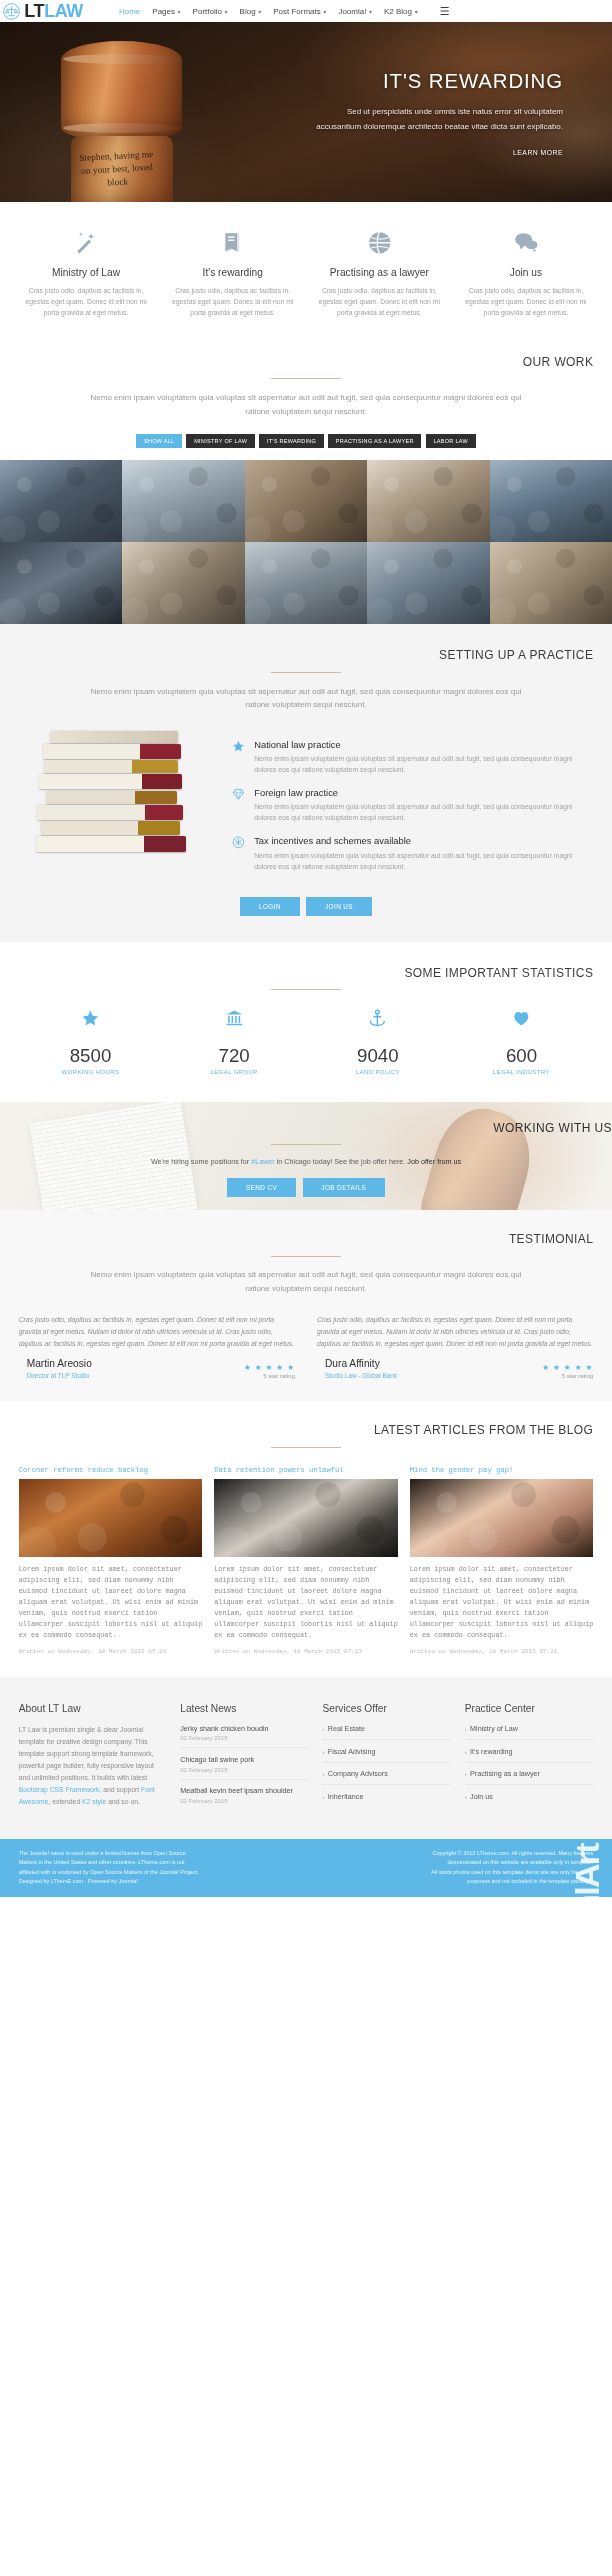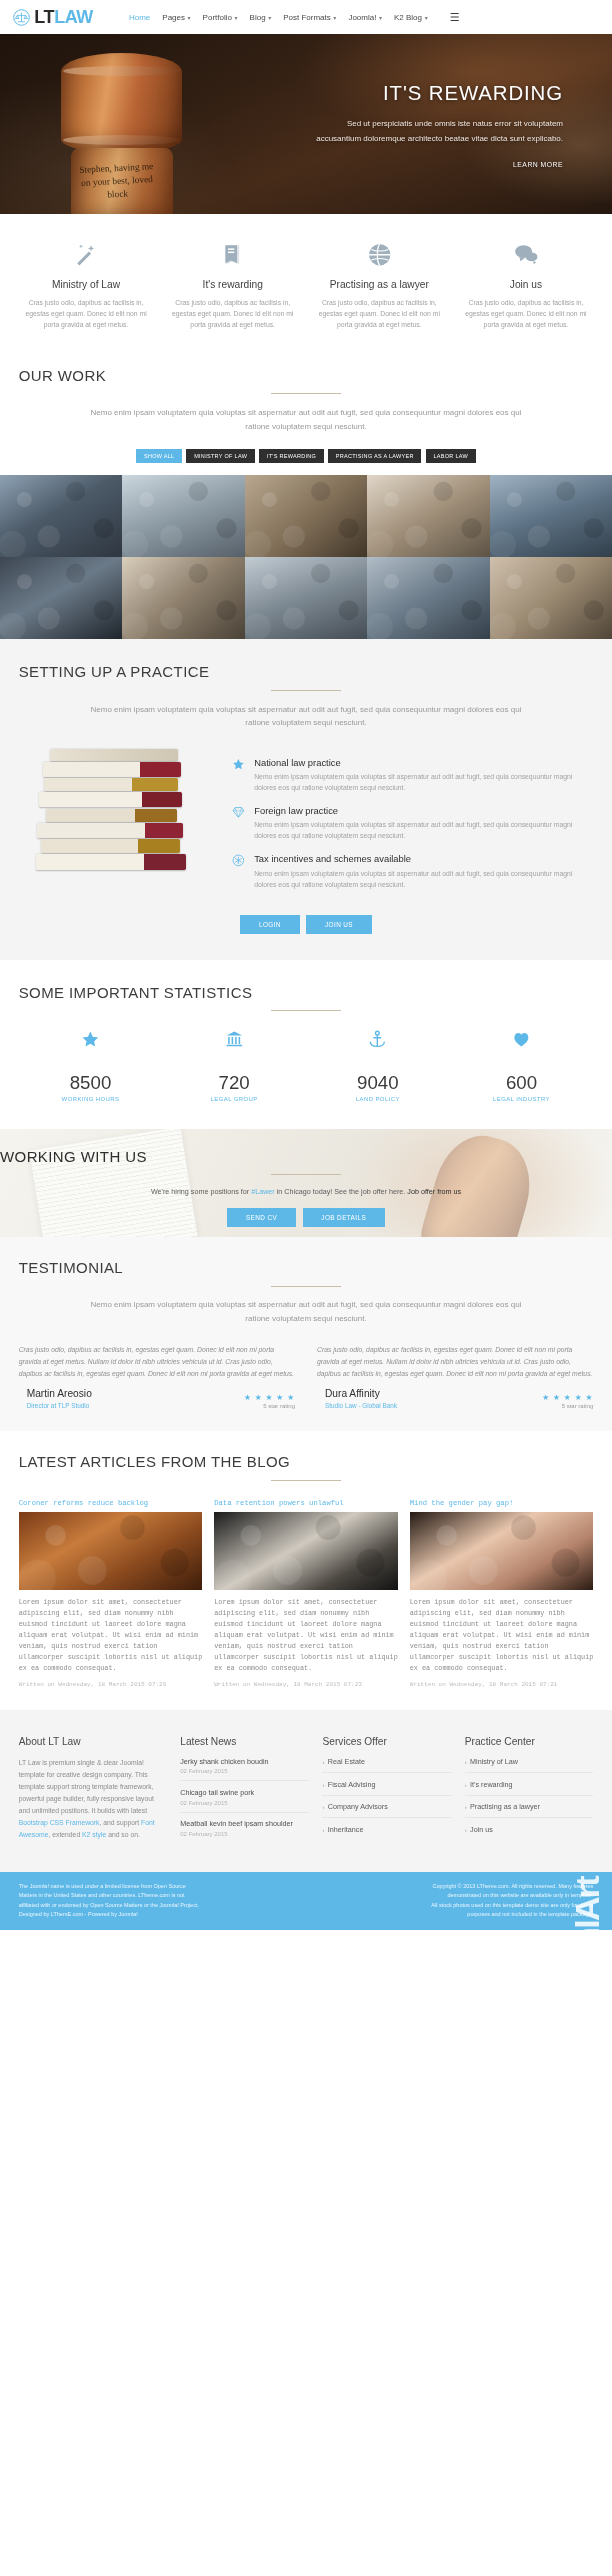--- a/index.html
+++ b/index.html
@@ -8,22 +8,22 @@
     font-family: "Liberation Sans", sans-serif;
     background: #ffffff;
     color: #6b6b6b;
     font-size: 9.4px;
     -webkit-font-smoothing: antialiased;
   }
   .page { width: 612px; position: relative; overflow: hidden; }
 
   
   .header {
-    height: 34px; background: #fff; display: flex; align-items: center;
-    padding: 0 13px; justify-content: flex-start;
+    height: 22px; background: #fff; display: flex; align-items: center;
+    padding: 0 3px; justify-content: flex-start;
   }
   .brand { display: flex; align-items: center; gap: 4.3px; }
   .brand-mark { width: 17px; height: 17px; }
   .brand-text { font-size: 18px; font-weight: bold; letter-spacing: -0.4px; line-height: 1; }
   .brand-lt { color: #2a2a2a; }
   .brand-law { color: #5db8e8; }
   .nav { display: flex; align-items: center; gap: 12px; margin-left: 36px; }
   .nav-item {
     font-size: 8px; color: #4a4a4a; white-space: nowrap; cursor: pointer;
     display: flex; align-items: center; gap: 2.6px;
@@ -83,21 +83,21 @@
   .hero-sub {
     font-size: 8px; line-height: 14.5px; color: #efe6df; max-width: 255px;
     margin-left: auto; text-shadow: 0 0.9px 3.4px rgba(0,0,0,.5);
   }
   .hero-btn {
     display: inline-block; margin-top: 15.3px; font-size: 6.8px; letter-spacing: 0.5px;
     color: #fff; border: 0; background: transparent; cursor: pointer;
     text-shadow: 0 0.9px 3.4px rgba(0,0,0,.6);
   }
   .sec-title {
-    text-align: left; font-size: 15px; font-weight: 300; color: #3c3c3c;
+    text-align: right; font-size: 12px; font-weight: 300; color: #3c3c3c;
     letter-spacing: 0.4px; text-transform: uppercase;
   }
   .sec-rule { width: 70px; height: 0.9px; background: #c8bda6; margin: 9.4px auto 12px; }
   .sec-desc {
     text-align: center; font-size: 8px; line-height: 13.6px; color: #9a9a9a;
     max-width: 442px; margin: 0 auto;
   }
 
   
   .features { display: flex; gap: 5.1px; padding: 25.5px 15.3px 22px; background:#fff; }
@@ -154,21 +154,21 @@
   .btn-blue {
     background:#5db8e8; color:#fff; border:0; font-size:6.4px; letter-spacing:0.4px;
     padding: 6px 18.7px; cursor:pointer; text-transform: uppercase;
   }
 
   
   .stats { background:#fff; padding: 24px 18.7px 27px; }
   .stat-row { display:flex; margin-top: 18.7px; }
   .stat { flex:1; text-align:center; }
   .stat-ic svg { width: 18.7px; height: 18.7px; fill:#5db8e8; }
-  .stat-num { font-size: 18.7px; color:#3b3b3b; font-weight: 300; margin-top: 21px; }
+  .stat-num { font-size: 18.7px; color:#3b3b3b; font-weight: 300; margin-top: 15px; }
   .stat-lbl { font-size: 6px; color:#5db8e8; letter-spacing:0.4px; margin-top: 2.6px; text-transform: uppercase; }
 
   
   .working { position:relative; height: 108px; overflow:hidden; }
   .working-bg {
     position:absolute; inset:0;
     background:
       radial-gradient(ellipse 187px 128px at 78% 55%, rgba(190,120,60,.55), transparent 72%),
       linear-gradient(115deg,#efece5 0%, #e4ded3 32%, #d8d1c4 55%, #efece6 100%);
   }

